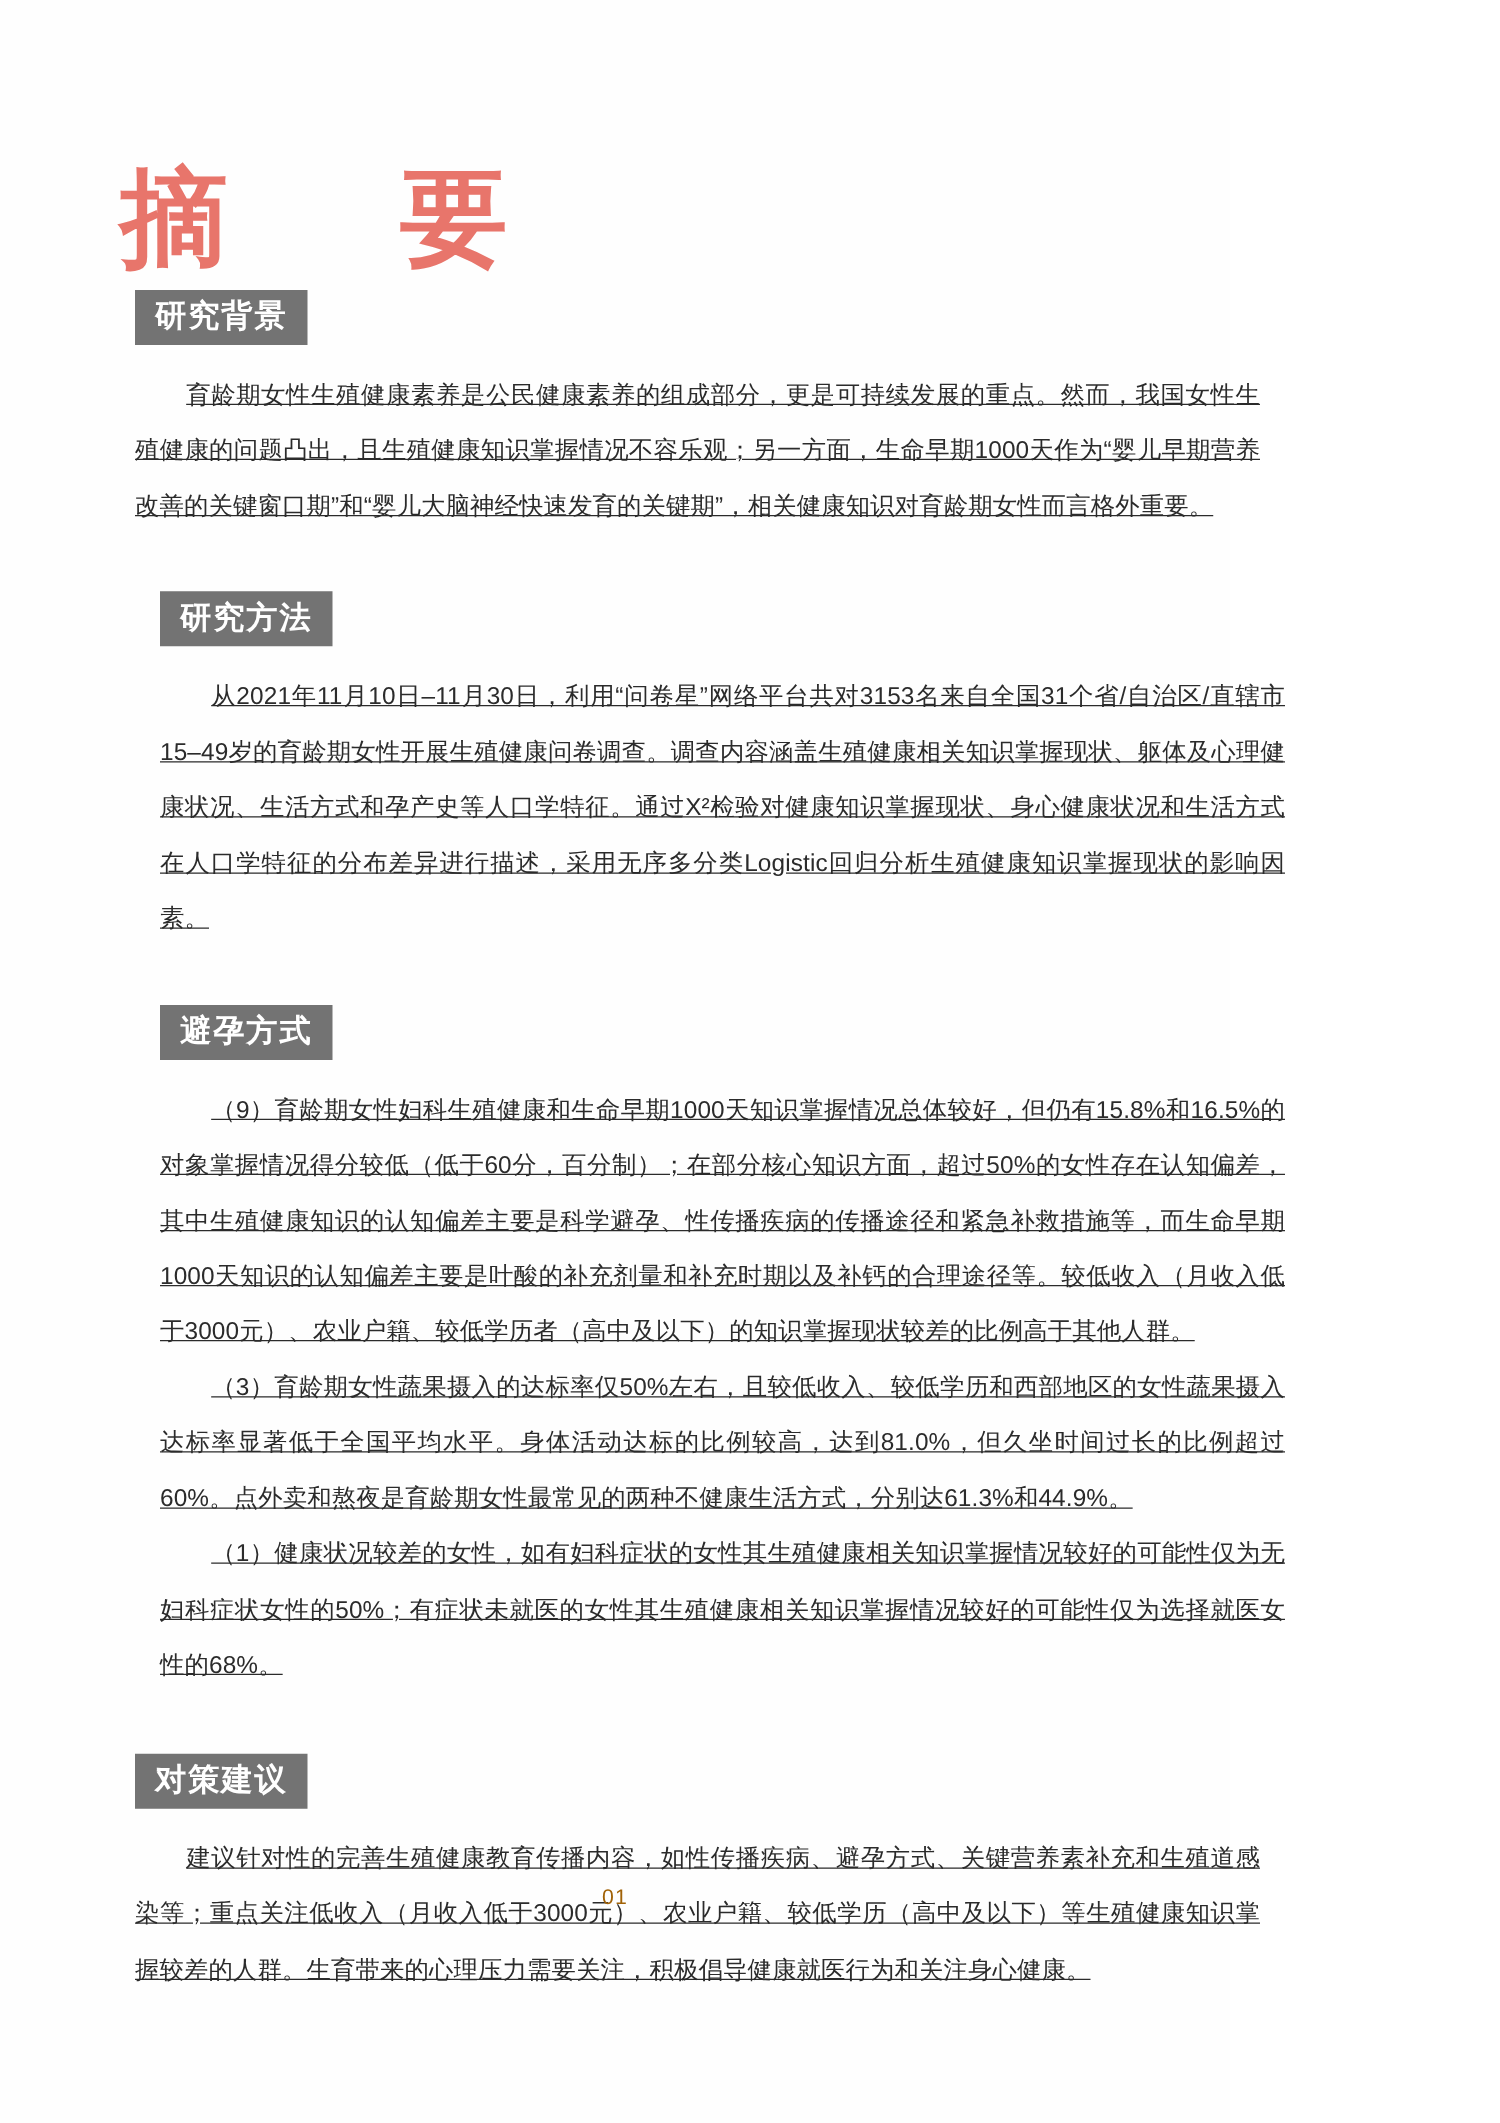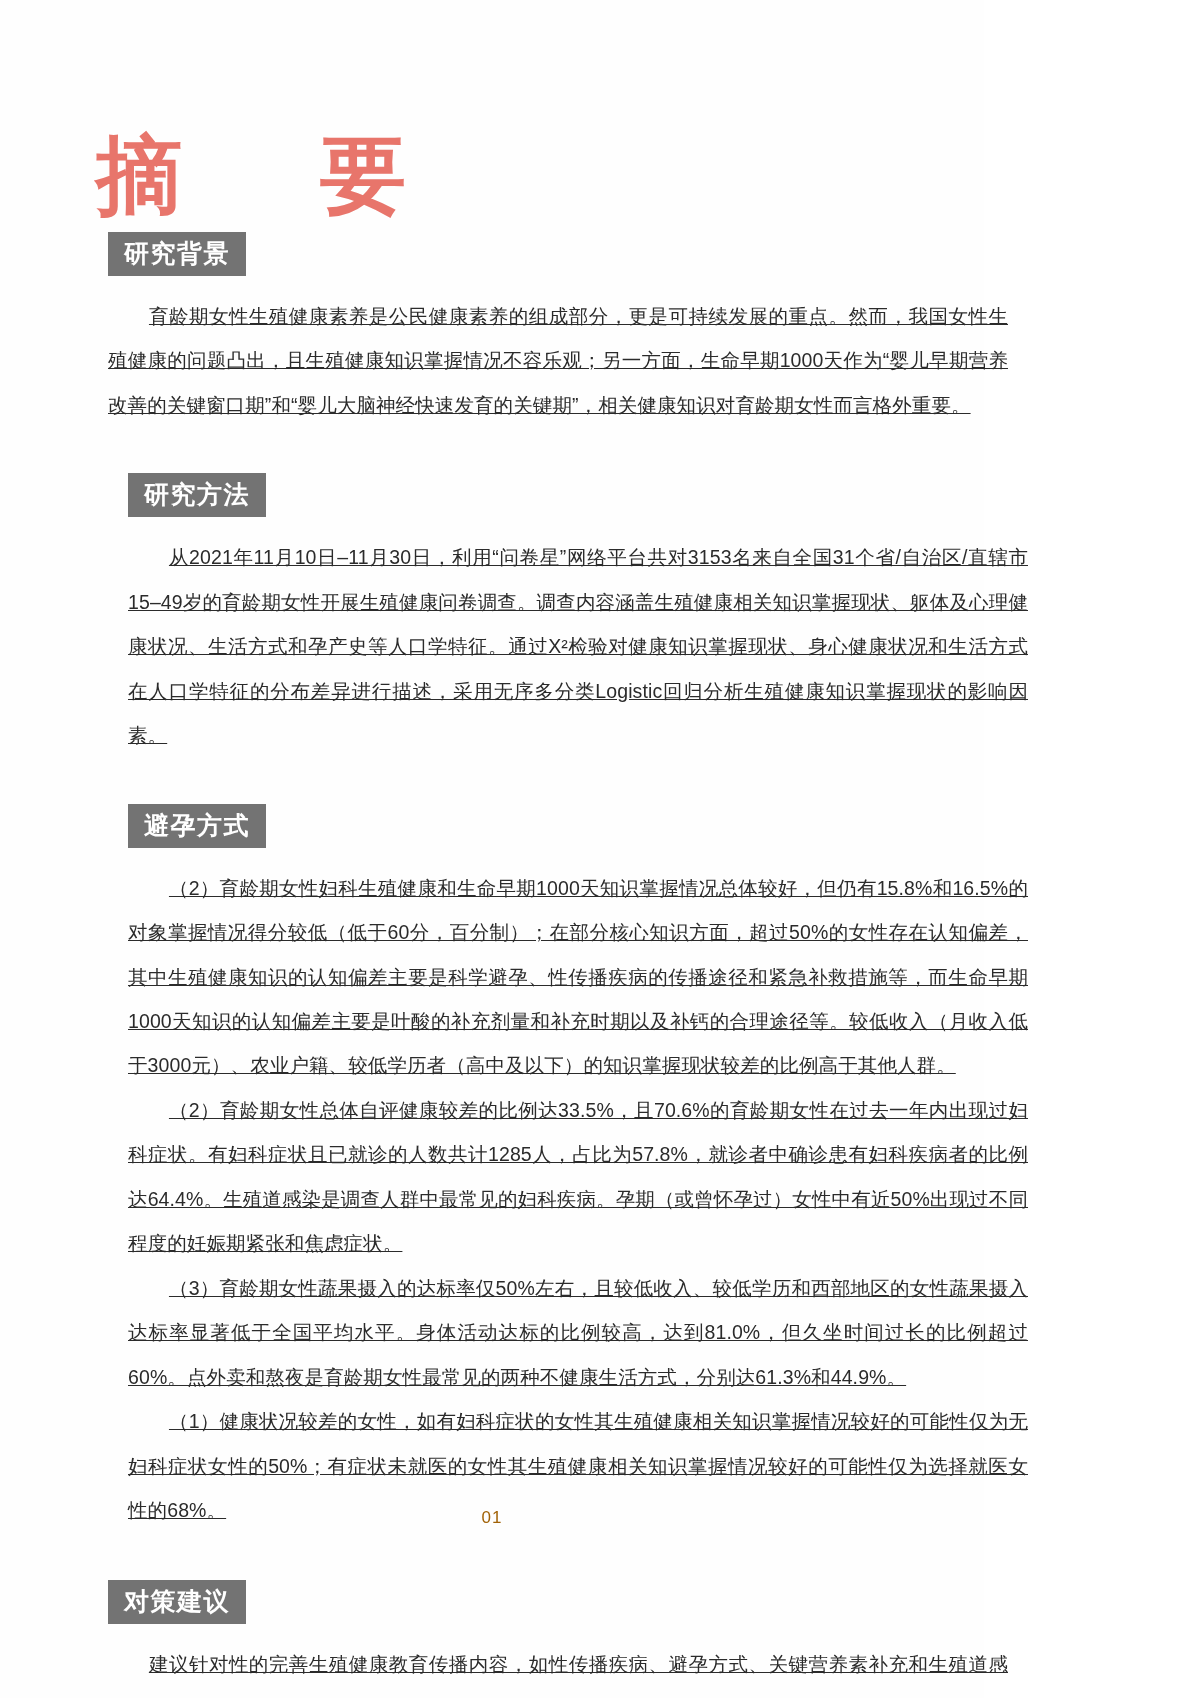--- a/index.html
+++ b/index.html
@@ -107,22 +107,21 @@
     <section class="section sec-gap">
       <div class="section-header">研究方法</div>
       <div class="section-body">
         <p class="para indent">从2021年11月10日–11月30日，利用“问卷星”网络平台共对3153名来自全国31个省/自治区/直辖市15–49岁的育龄期女性开展生殖健康问卷调查。调查内容涵盖生殖健康相关知识掌握现状、躯体及心理健康状况、生活方式和孕产史等人口学特征。通过X²检验对健康知识掌握现状、身心健康状况和生活方式在人口学特征的分布差异进行描述，采用无序多分类Logistic回归分析生殖健康知识掌握现状的影响因素。</p>
       </div>
     </section>
 
     <section class="section sec-gap">
       <div class="section-header">避孕方式</div>
       <div class="section-body">
-        <p class="para indent">（2）育龄期女性妇科生殖健康和生命早期1000天知识掌握情况总体较好，但仍有15.8%和16.5%的对象掌握情况得分较低（低于60分，百分制）；在部分核心知识方面，超过50%的女性存在认知偏差，其中生殖健康知识的认知偏差主要是科学避孕、性传播疾病的传播途径和紧急补救措施等，而生命早期1000天知识的认知偏差主要是叶酸的补充剂量和补充时期以及补钙的合理途径等。较低收入（月收入低于3000元）、农业户籍、较低学历者（高中及以下）的知识掌握现状较差的比例高于其他人群。</p>
-        <p class="para indent">（2）育龄期女性总体自评健康较差的比例达33.5%，且70.6%的育龄期女性在过去一年内出现过妇科症状。有妇科症状且已就诊的人数共计1285人，占比为57.8%，就诊者中确诊患有妇科疾病者的比例达64.4%。生殖道感染是调查人群中最常见的妇科疾病。孕期（或曾怀孕过）女性中有近50%出现过不同程度的妊娠期紧张和焦虑症状。</p>
+        <p class="para indent">（9）育龄期女性妇科生殖健康和生命早期1000天知识掌握情况总体较好，但仍有15.8%和16.5%的对象掌握情况得分较低（低于60分，百分制）；在部分核心知识方面，超过50%的女性存在认知偏差，其中生殖健康知识的认知偏差主要是科学避孕、性传播疾病的传播途径和紧急补救措施等，而生命早期1000天知识的认知偏差主要是叶酸的补充剂量和补充时期以及补钙的合理途径等。较低收入（月收入低于3000元）、农业户籍、较低学历者（高中及以下）的知识掌握现状较差的比例高于其他人群。</p>
         <p class="para indent">（3）育龄期女性蔬果摄入的达标率仅50%左右，且较低收入、较低学历和西部地区的女性蔬果摄入达标率显著低于全国平均水平。身体活动达标的比例较高，达到81.0%，但久坐时间过长的比例超过60%。点外卖和熬夜是育龄期女性最常见的两种不健康生活方式，分别达61.3%和44.9%。</p>
         <p class="para indent">（1）健康状况较差的女性，如有妇科症状的女性其生殖健康相关知识掌握情况较好的可能性仅为无妇科症状女性的50%；有症状未就医的女性其生殖健康相关知识掌握情况较好的可能性仅为选择就医女性的68%。</p>
       </div>
     </section>
 
     <section class="section sec-gap-lg">
       <div class="section-header">对策建议</div>
       <div class="section-body">
         <p class="para indent">建议针对性的完善生殖健康教育传播内容，如性传播疾病、避孕方式、关键营养素补充和生殖道感染等；重点关注低收入（月收入低于3000元）、农业户籍、较低学历（高中及以下）等生殖健康知识掌握较差的人群。生育带来的心理压力需要关注，积极倡导健康就医行为和关注身心健康。</p>
       </div>

